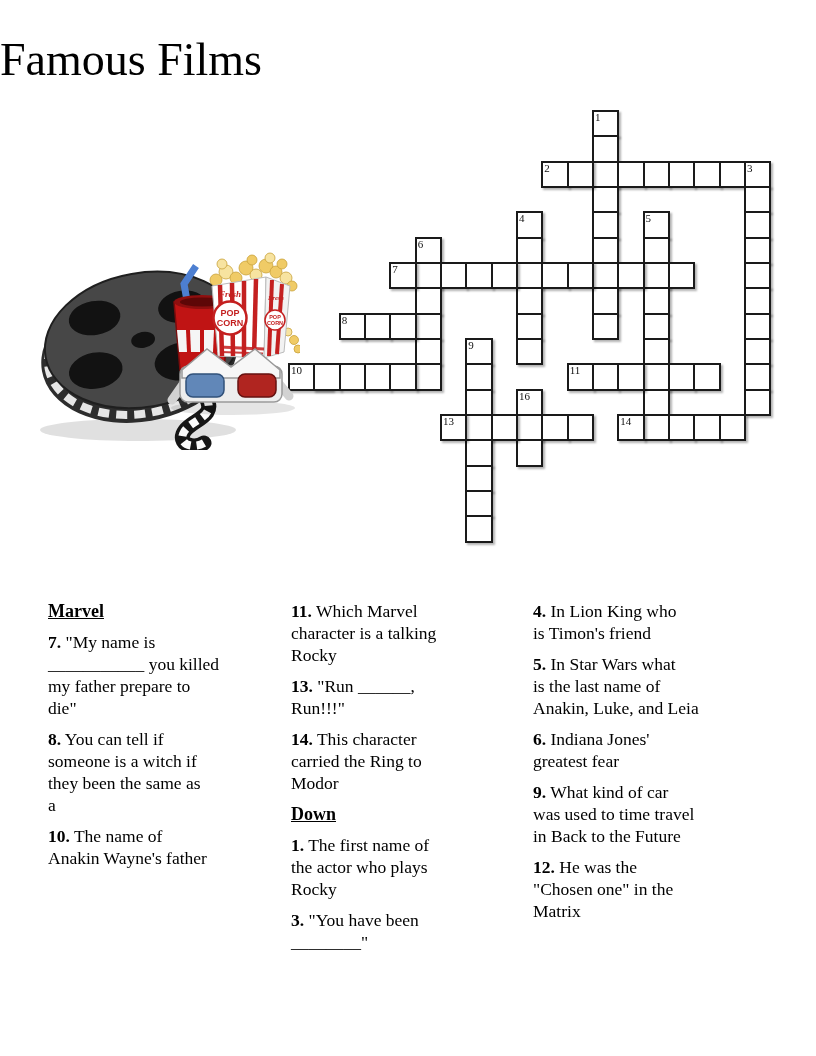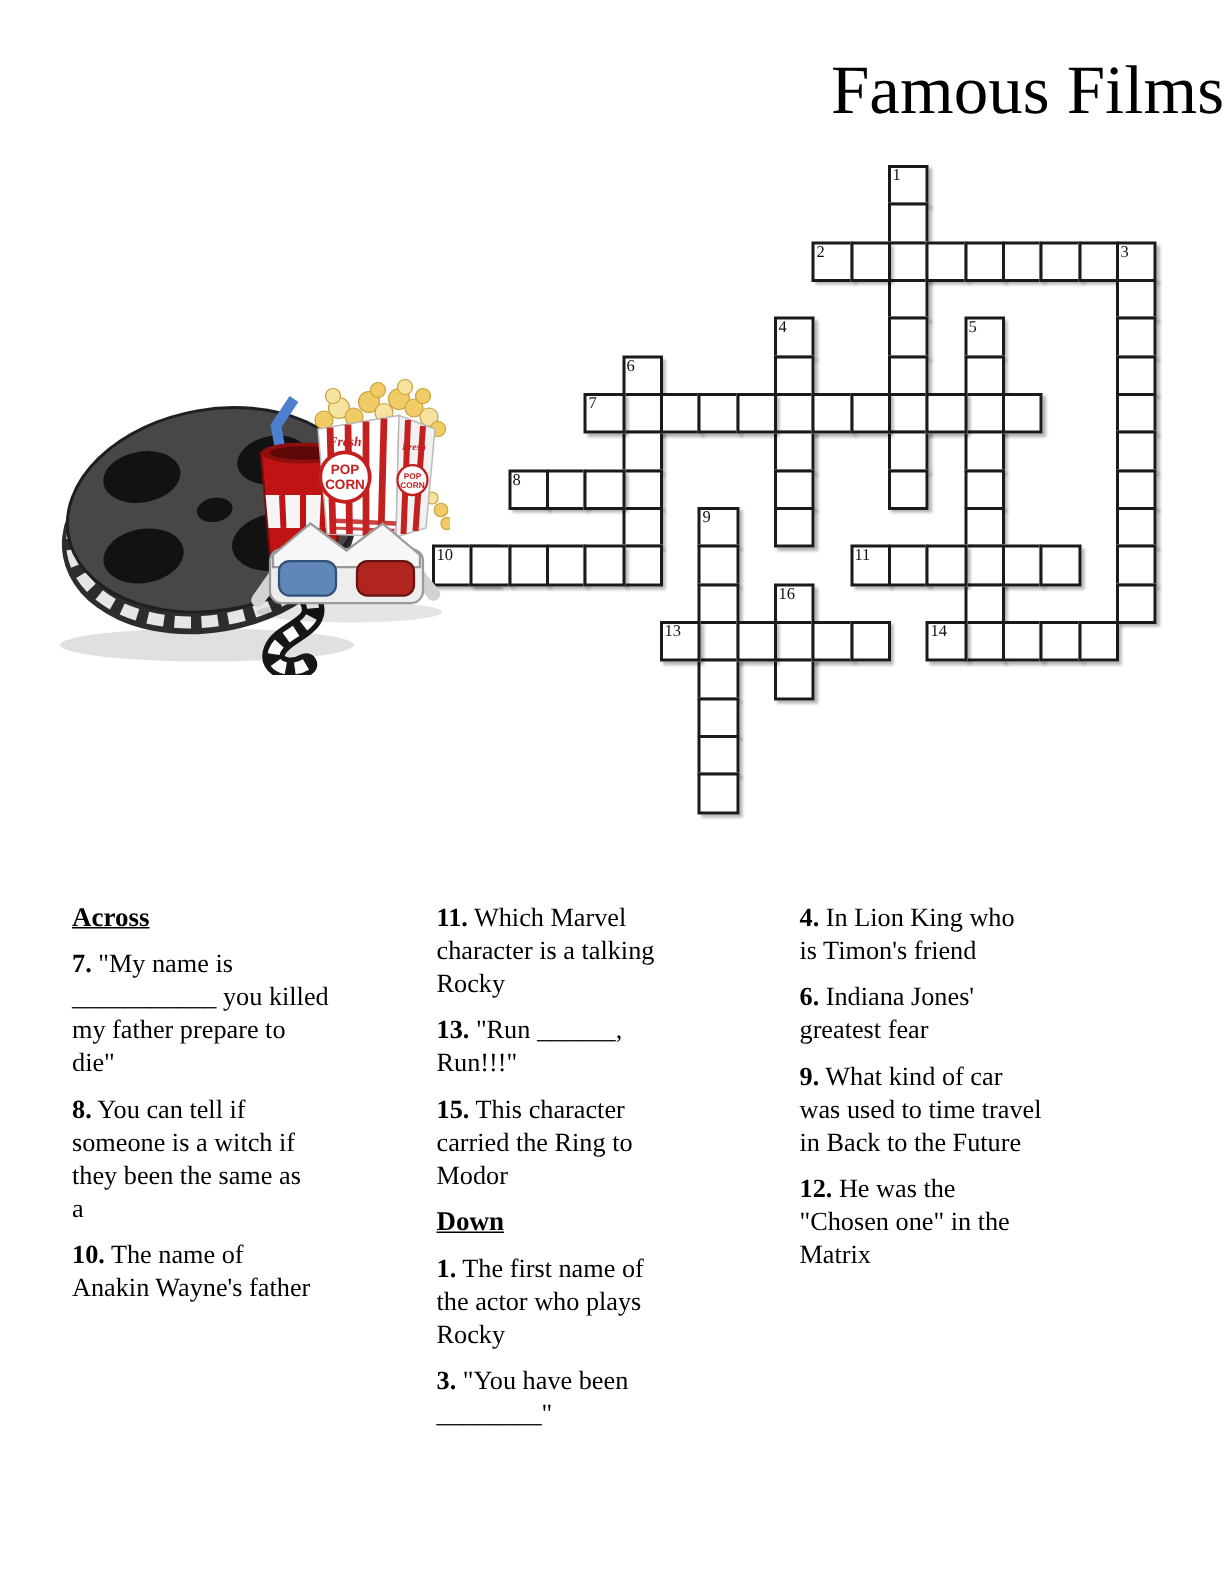--- a/index.html
+++ b/index.html
@@ -1,18 +1,18 @@
 <!DOCTYPE html>
 <html><head>
 <meta charset="utf-8">
 <style>
   html,body{margin:0;padding:0;background:#fff;}
   .page{position:relative;width:816px;height:1056px;background:#fff;overflow:hidden;
         font-family:"Liberation Serif",serif;color:#000;}
-  .title{position:absolute;top:36px;left:0;width:816px;text-align:right;
+  .title{position:absolute;top:36px;left:0;width:816px;text-align:left;
          font-size:46px;font-weight:400;margin:0;line-height:1.05;
          font-family:"Liberation Serif",serif;}
   #grid{position:absolute;left:0;top:0;width:816px;height:1056px;}
   .cell{position:absolute;box-sizing:border-box;background:#fff;
         border:2px solid #1a1a1a;box-shadow:2px 2px 2px rgba(0,0,0,0.30);}
   .cellnum{position:absolute;top:0px;left:1px;font-size:11px;line-height:11px;
            font-family:"Liberation Serif",serif;color:#111;z-index:2;}
   .clue-col{position:absolute;top:600px;}
   .clue{margin:0 0 9px 0;font-size:17.5px;line-height:22px;}
   .clue .cnum{font-weight:bold;}
@@ -216,51 +216,54 @@
       <path d="M 238 130 L 251 146" stroke="#d2d2d2" stroke-width="9" stroke-linecap="round"></path>
       <rect x="142" y="116" width="102" height="36" rx="8" fill="#ededed" stroke="#9a9a9a" stroke-width="1.5"></rect>
       <path d="M 144 120 L 169 99 L 193 117 L 217 99 L 242 120 L 242 128 L 144 128 Z" fill="#f7f7f7" stroke="#9a9a9a" stroke-width="1.5"></path>
       <rect x="148" y="124" width="38" height="23" rx="7" fill="#6187b8" stroke="#31517a" stroke-width="1.5"></rect>
       <rect x="200" y="124" width="38" height="23" rx="7" fill="#b02520" stroke="#661210" stroke-width="1.5"></rect>
     </g>
   </svg>
 
   <div id="clues">
       <div class="clue-col" style="left: 48px; width: 240px;">
-        <p class="clue-header">Across</p>
+        <p class="clue-header">Marvel</p>
         <p class="clue"><span class="cnum">7.</span><span class="ctext"> "My name is
 ___________ you killed
 my father prepare to
 die"</span></p>
         <p class="clue"><span class="cnum">8.</span><span class="ctext"> You can tell if
 someone is a witch if
 they been the same as
 a</span></p>
         <p class="clue"><span class="cnum">10.</span><span class="ctext"> The name of
 Anakin Wayne's father</span></p>
       </div>
       <div class="clue-col" style="left: 291px; width: 222px;">
         <p class="clue"><span class="cnum">11.</span><span class="ctext"> Which Marvel
 character is a talking
 Rocky</span></p>
         <p class="clue"><span class="cnum">13.</span><span class="ctext"> "Run ______,
 Run!!!"</span></p>
-        <p class="clue"><span class="cnum">15.</span><span class="ctext"> This character
+        <p class="clue"><span class="cnum">14.</span><span class="ctext"> This character
 carried the Ring to
 Modor</span></p>
         <p class="clue-header">Down</p>
         <p class="clue"><span class="cnum">1.</span><span class="ctext"> The first name of
 the actor who plays
 Rocky</span></p>
         <p class="clue"><span class="cnum">3.</span><span class="ctext"> "You have been
 ________"</span></p>
       </div>
       <div class="clue-col" style="left: 533px; width: 250px;">
         <p class="clue"><span class="cnum">4.</span><span class="ctext"> In Lion King who
 is Timon's friend</span></p>
+        <p class="clue"><span class="cnum">5.</span><span class="ctext"> In Star Wars what
+is the last name of
+Anakin, Luke, and Leia</span></p>
         <p class="clue"><span class="cnum">6.</span><span class="ctext"> Indiana Jones'
 greatest fear</span></p>
         <p class="clue"><span class="cnum">9.</span><span class="ctext"> What kind of car
 was used to time travel
 in Back to the Future</span></p>
         <p class="clue"><span class="cnum">12.</span><span class="ctext"> He was the
 "Chosen one" in the
 Matrix</span></p>
       </div>
     </div>

